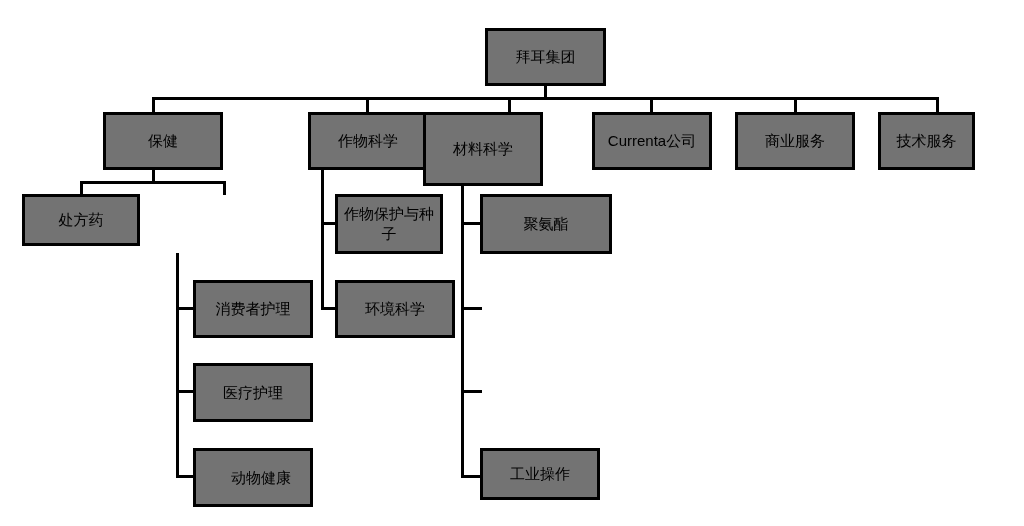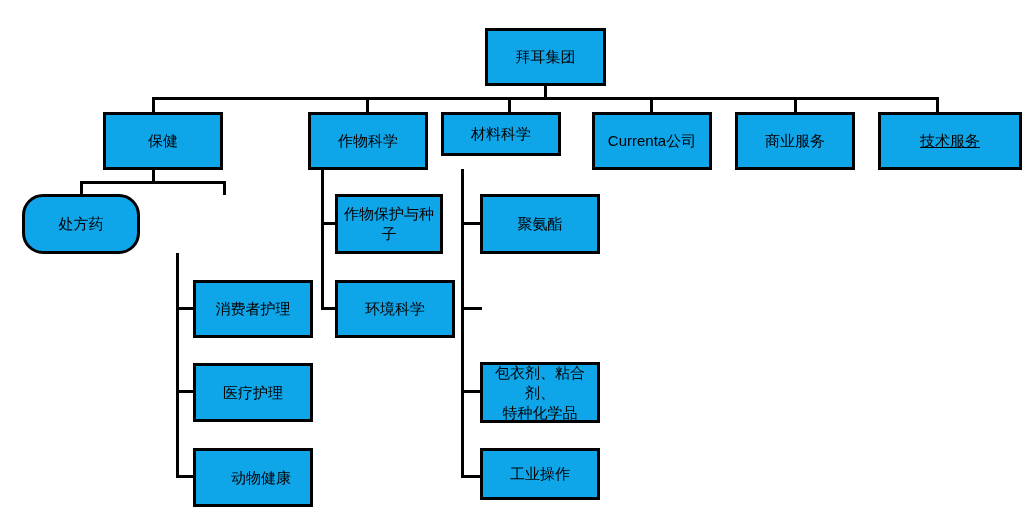--- a/index.html
+++ b/index.html
@@ -12,21 +12,21 @@
     width: 1024px;
     height: 526px;
     background: #ffffff;
     font-family: "Liberation Sans", "DejaVu Sans", sans-serif;
     overflow: hidden;
   }
   .node {
     position: absolute;
     box-sizing: border-box;
     border: 3px solid #000000;
-    background: #0ea5e9;
+    background: #737373;
     display: flex;
     align-items: center;
     justify-content: center;
     z-index: 2;
   }
   .node .label {
     display: block;
     width: max-content;
     max-width: none;
     white-space: pre-line;
@@ -78,58 +78,54 @@
   <div class="node" style="left:485px; top:28px; width:121px; height:58px;">
     <span class="label">拜耳集团</span>
   </div>
 
   <div class="node" style="left:103px; top:112px; width:120px; height:58px;">
     <span class="label">保健</span>
   </div>
   <div class="node" style="left:308px; top:112px; width:120px; height:58px;">
     <span class="label">作物科学</span>
   </div>
-  <div class="node" style="left:441px; top:112px; width:120px; height:44px;">
+  <div class="node" style="left:423px; top:112px; width:120px; height:74px;">
     <span class="label">材料科学</span>
   </div>
   <div class="node" style="left:592px; top:112px; width:120px; height:58px;">
     <span class="label">Currenta公司</span>
   </div>
   <div class="node" style="left:735px; top:112px; width:120px; height:58px;">
     <span class="label">商业服务</span>
   </div>
-  <div class="node" style="left:878px; top:112px; width:144px; height:58px;text-decoration:underline;">
+  <div class="node" style="left:878px; top:112px; width:97px; height:58px;">
     <span class="label">技术服务</span>
   </div>
 
-  <div class="node" style="left:22px; top:194px; width:118px; height:60px;border-radius:21px;">
+  <div class="node" style="left:22px; top:194px; width:118px; height:52px;">
     <span class="label">处方药</span>
   </div>
 
   <div class="node" style="left:193px; top:363px; width:120px; height:59px;">
     <span class="label">医疗护理</span>
   </div>
   <div class="node" style="left:193px; top:280px; width:120px; height:58px;">
     <span class="label">消费者护理</span>
   </div>
   <div class="node" style="left:193px; top:448px; width:120px; height:59px;padding-left:16px;">
     <span class="label">动物健康</span>
   </div>
 
   <div class="node" style="left:335px; top:194px; width:108px; height:60px;">
     <span class="label">作物保护与种子</span>
   </div>
   <div class="node" style="left:335px; top:280px; width:120px; height:58px;">
     <span class="label">环境科学</span>
   </div>
 
-  <div class="node" style="left:480px; top:194px; width:120px; height:60px;">
+  <div class="node" style="left:480px; top:194px; width:132px; height:60px;">
     <span class="label">聚氨酯</span>
-  </div>
-  <div class="node" style="left:480px; top:362px; width:120px; height:61px;">
-    <span class="label">包衣剂、粘合剂、
-特种化学品</span>
   </div>
   <div class="node" style="left:480px; top:448px; width:120px; height:52px;">
     <span class="label">工业操作</span>
   </div>
 
 </div>
 
 </body></html>

